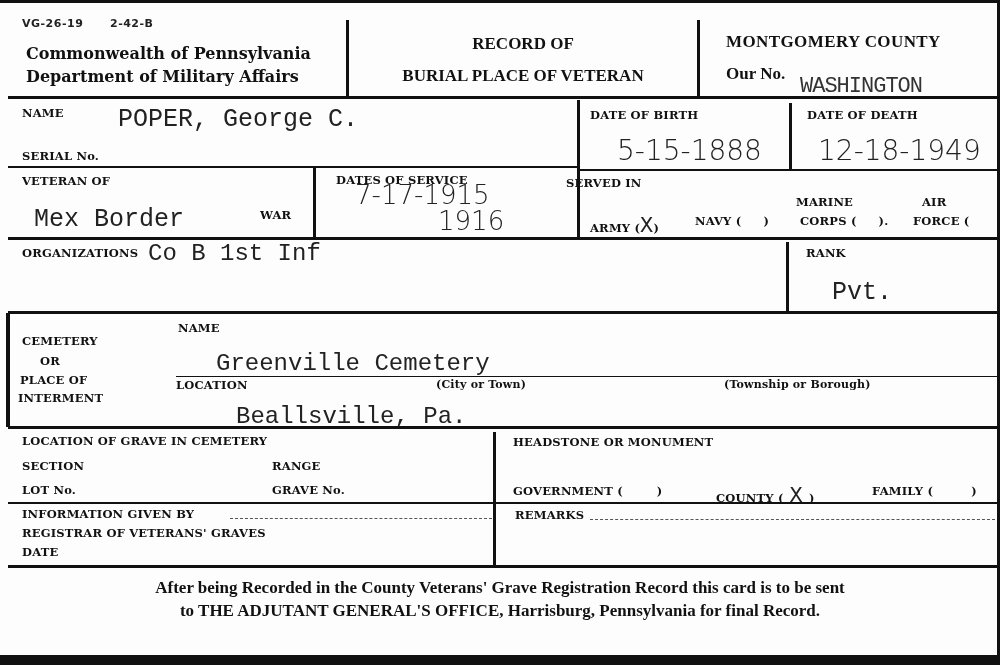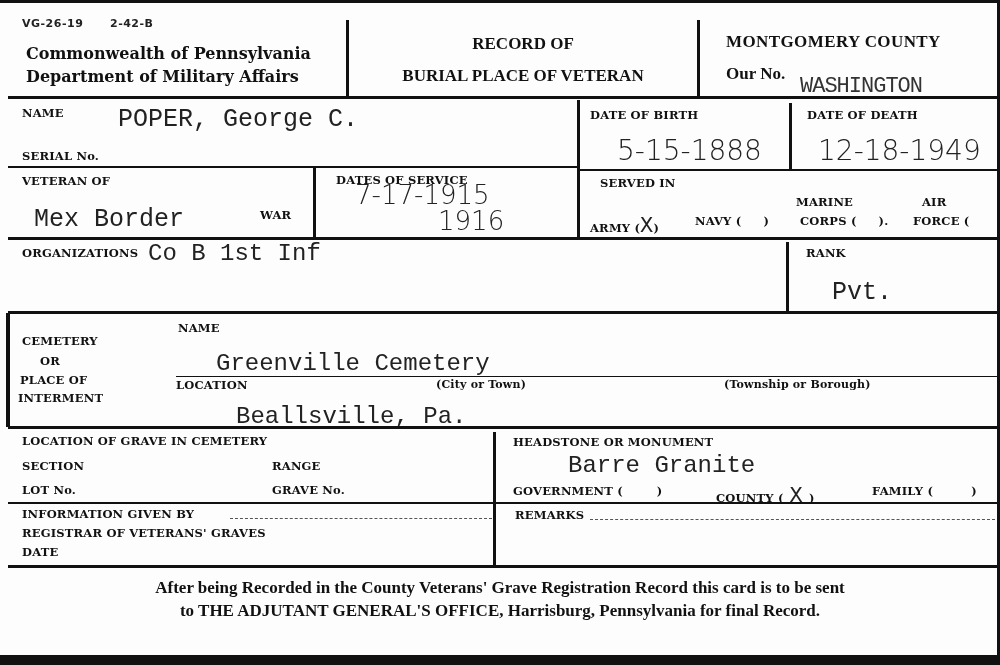--- a/index.html
+++ b/index.html
@@ -58,21 +58,21 @@
 
   <div class="lbl" style="left:22px;top:174px;">VETERAN OF</div>
   <div class="typed" style="left:34px;top:205px;font-size:25px;">Mex Border</div>
   <div class="lbl" style="left:260px;top:208px;">WAR</div>
 
   <div class="vl" style="left:313px;top:168px;height:72px;"></div>
   <div class="lbl" style="left:336px;top:173px;">DATES OF SERVICE</div>
   <div class="typed-sans" style="left:355px;top:180px;font-size:26px;">7-17-1915</div>
   <div class="typed-sans" style="left:438px;top:206px;font-size:26px;">1916</div>
 
-  <div class="lbl" style="left:600px;top:176px;">SERVED IN</div>
+  <div class="lbl" style="left:566px;top:176px;">SERVED IN</div>
   <div class="lbl" style="left:590px;top:214px;">
     <span>ARMY (</span><span class="typed" style="position:relative;font-size:22px;font-weight:normal;">X</span><span>)</span>
   </div>
   <div class="lbl" style="left:695px;top:214px;">
     <span>NAVY (</span><span style="display:inline-block;width:22px;"></span><span>)</span>
   </div>
   <div class="lbl" style="left:796px;top:195px;">MARINE</div>
   <div class="lbl" style="left:800px;top:214px;">
     <span>CORPS (</span><span style="display:inline-block;width:22px;"></span><span>).</span>
   </div>
@@ -115,21 +115,20 @@
 
   <div class="vl" style="left:493px;top:432px;height:134px;"></div>
   <div class="hl thin" style="left:8px;top:502px;width:992px;"></div>
 
   <div class="lbl" style="left:22px;top:507px;">INFORMATION GIVEN BY</div>
   <div class="dash" style="left:230px;top:518px;width:262px;"></div>
   <div class="lbl" style="left:22px;top:526px;">REGISTRAR OF VETERANS' GRAVES</div>
   <div class="lbl" style="left:22px;top:545px;">DATE</div>
 
   <div class="lbl" style="left:513px;top:435px;">HEADSTONE OR MONUMENT</div>
-  <div class="typed" style="left:568px;top:452px;font-size:24px;">Barre Granite</div>
   <div class="lbl" style="left:513px;top:484px;">
     <span>GOVERNMENT (</span><span style="display:inline-block;width:34px;"></span><span>)</span>
   </div>
   <div class="lbl" style="left:716px;top:484px;">
     <span>COUNTY (</span><span class="typed" style="position:relative;font-size:22px;font-weight:normal;margin:0 6px;">X</span><span>)</span>
   </div>
   <div class="lbl" style="left:872px;top:484px;">
     <span>FAMILY (</span><span style="display:inline-block;width:38px;"></span><span>)</span>
   </div>
 

